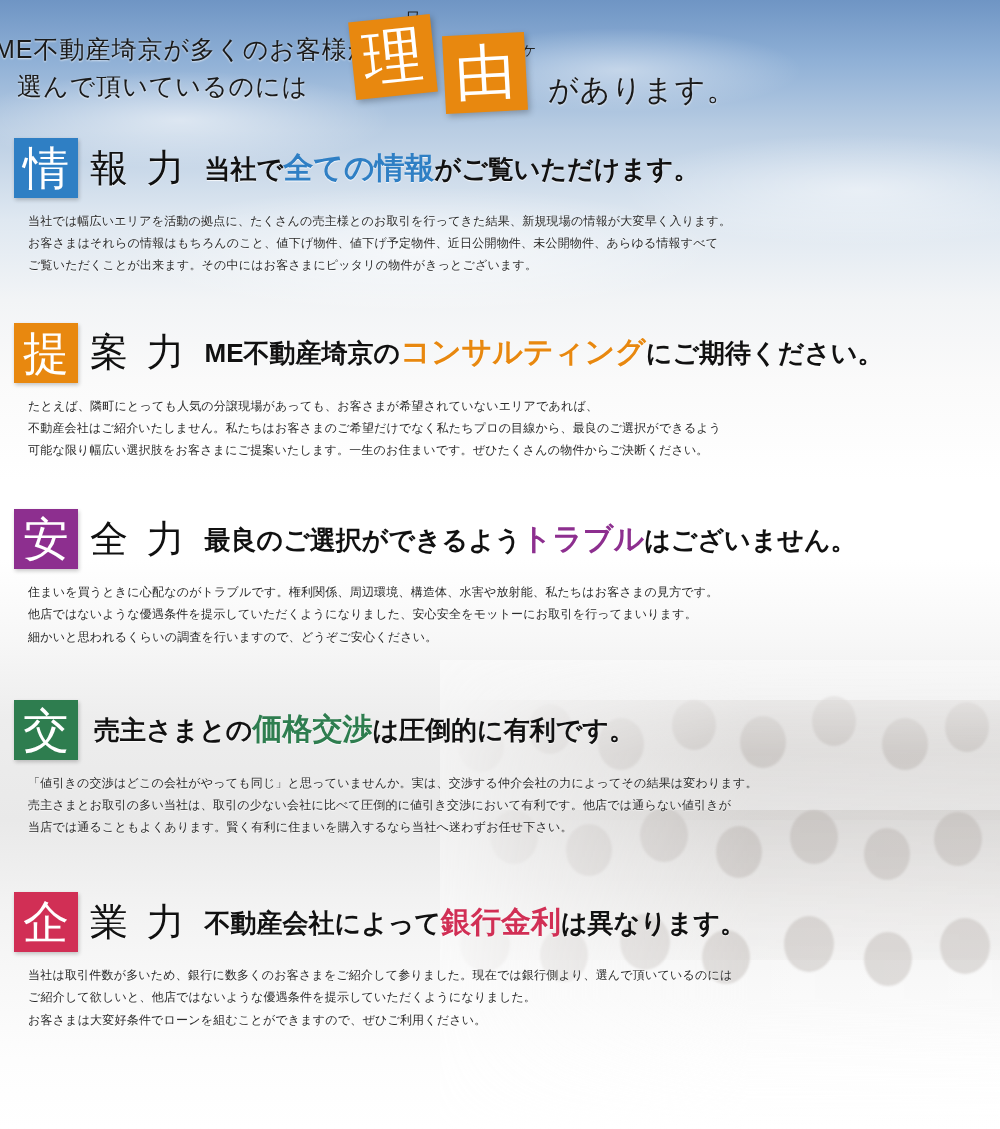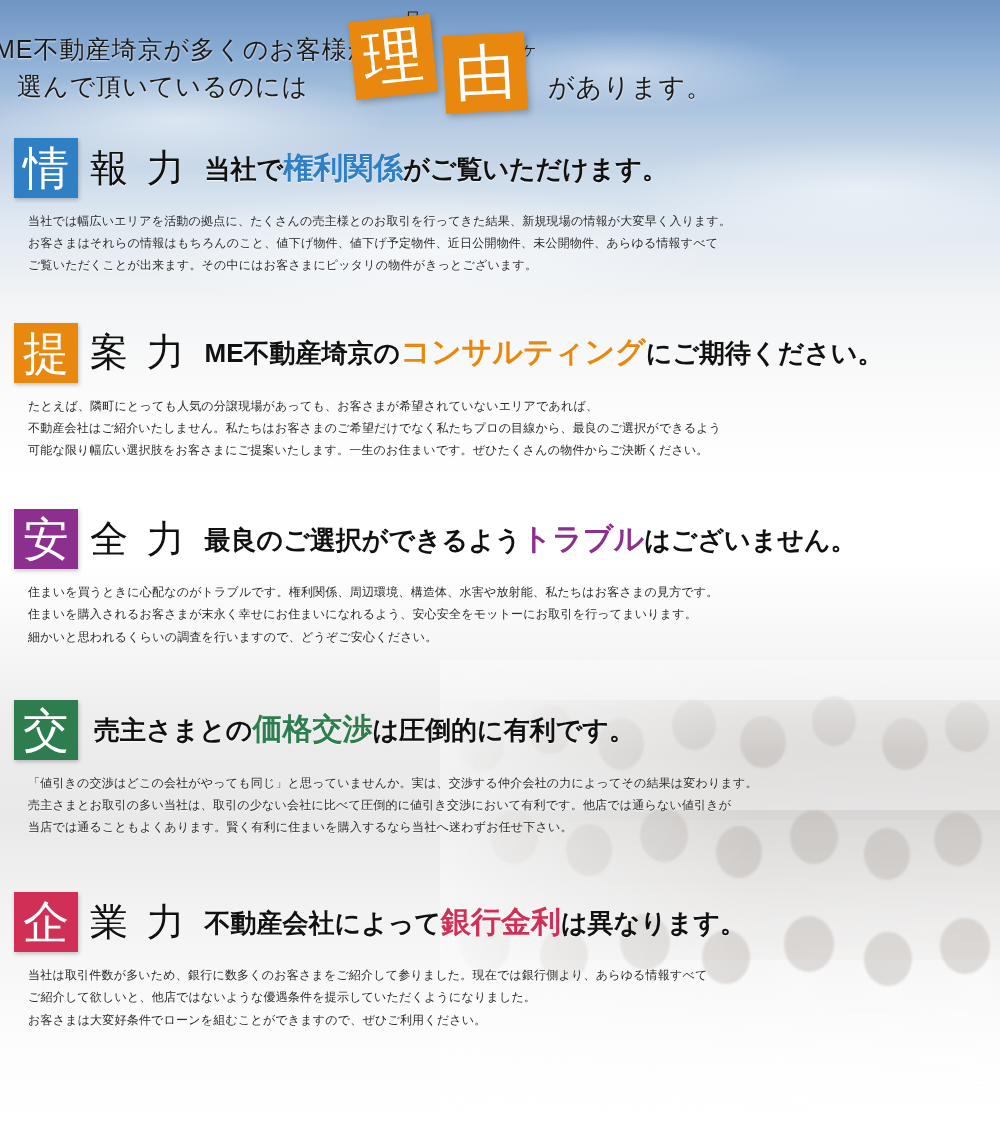--- a/index.html
+++ b/index.html
@@ -95,21 +95,21 @@
   .header-line {
     position: absolute;
     color: #1a1a1a;
     font-size: 25px;
     letter-spacing: 1px;
     white-space: nowrap;
     text-shadow: 0 1px 2px rgba(255,255,255,0.7);
   }
   .header-line1 { left: -6px; top: 33px; }
   .header-line2 { left: 17px; top: 70px; }
-  .header-line3 { left: 548px; top: 70px; font-size: 26px; }
+  .header-line3 { left: 548px; top: 70px; font-size: 30px; }
 
   .kanji-box {
     position: absolute;
     background: #e8880f;
     color: #ffffff;
     font-size: 60px;
     line-height: 78px;
     width: 82px;
     height: 78px;
     text-align: center;
@@ -229,21 +229,21 @@
       <div class="furi furi-ke">ケ</div>
       <div class="kanji-box kanji-ri">理</div>
       <div class="kanji-box kanji-yu">由</div>
       <div class="header-line header-line3">があります。</div>
     </div>
 
     <div class="section s1">
       <div class="sec-head">
         <div class="big-char" style="background:#2f7fc4;">情</div>
         <div class="head-rest">報 力</div>
-        <div class="head-tag"><span>当社で</span><span class="hl" style="color:#2f7fc4;">権利関係</span><span>がご覧いただけます。</span></div>
+        <div class="head-tag"><span>当社で</span><span class="hl" style="color:#2f7fc4;">全ての情報</span><span>がご覧いただけます。</span></div>
       </div>
       <div class="body-text">
         <div>当社では幅広いエリアを活動の拠点に、たくさんの売主様とのお取引を行ってきた結果、新規現場の情報が大変早く入ります。</div>
         <div>お客さまはそれらの情報はもちろんのこと、値下げ物件、値下げ予定物件、近日公開物件、未公開物件、あらゆる情報すべて</div>
         <div>ご覧いただくことが出来ます。その中にはお客さまにピッタリの物件がきっとございます。</div>
       </div>
     </div>
 
     <div class="section s2">
       <div class="sec-head">
@@ -259,21 +259,21 @@
     </div>
 
     <div class="section s3">
       <div class="sec-head">
         <div class="big-char" style="background:#8d2f8f;">安</div>
         <div class="head-rest">全 力</div>
         <div class="head-tag"><span>最良のご選択ができるよう</span><span class="hl" style="color:#8d2f8f;">トラブル</span><span>はございません。</span></div>
       </div>
       <div class="body-text">
         <div>住まいを買うときに心配なのがトラブルです。権利関係、周辺環境、構造体、水害や放射能、私たちはお客さまの見方です。</div>
-        <div>住まいを購入されるお客さまが末永く幸せにお住まいになれるよう、安心安全をモットーにお取引を行ってまいります。</div>
+        <div>他店ではないような優遇条件を提示していただくようになりました、安心安全をモットーにお取引を行ってまいります。</div>
         <div>細かいと思われるくらいの調査を行いますので、どうぞご安心ください。</div>
       </div>
     </div>
 
     <div class="section s4">
       <div class="sec-head">
         <div class="big-char" style="background:#2e7d4f;">交</div>
         <div class="head-tag"><span>売主さまとの</span><span class="hl" style="color:#2e7d4f;">価格交渉</span><span>は圧倒的に有利です。</span></div>
       </div>
       <div class="body-text">
@@ -283,20 +283,20 @@
       </div>
     </div>
 
     <div class="section s5">
       <div class="sec-head">
         <div class="big-char" style="background:#d12f55;">企</div>
         <div class="head-rest">業 力</div>
         <div class="head-tag"><span>不動産会社によって</span><span class="hl" style="color:#d12f55;">銀行金利</span><span>は異なります。</span></div>
       </div>
       <div class="body-text">
-        <div>当社は取引件数が多いため、銀行に数多くのお客さまをご紹介して参りました。現在では銀行側より、あらゆる情報すべて</div>
+        <div>当社は取引件数が多いため、銀行に数多くのお客さまをご紹介して参りました。現在では銀行側より、選んで頂いているのには</div>
         <div>ご紹介して欲しいと、他店ではないような優遇条件を提示していただくようになりました。</div>
         <div>お客さまは大変好条件でローンを組むことができますので、ぜひご利用ください。</div>
       </div>
     </div>
 
   </div>
 </div>
 
 </body></html>

